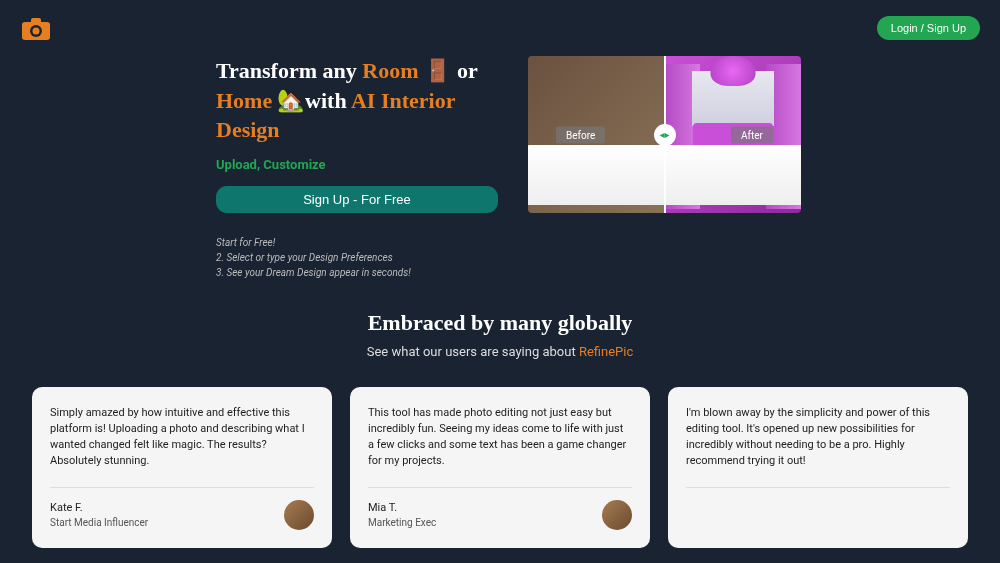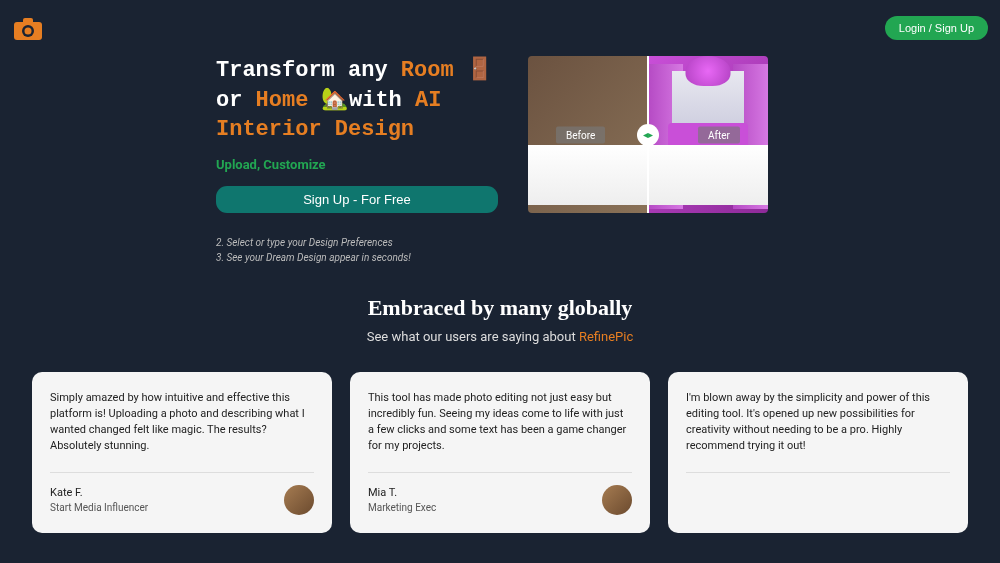--- a/index.html
+++ b/index.html
@@ -1,31 +1,31 @@
 <!DOCTYPE html>
 <html><head>
 <meta charset="utf-8">
 <style>
 * { margin:0; padding:0; box-sizing:border-box; }
 body { font-family: -apple-system, BlinkMacSystemFont, "Segoe UI", Roboto, sans-serif; background:#1a2332; color:#fff; width:1000px; height:563px; overflow:hidden; position:relative; }
 
-.header { display:flex; justify-content:space-between; align-items:center; padding:14px 12px; }
+.header { display:flex; justify-content:space-between; align-items:center; padding:14px 20px; }
 .logo { width:32px; height:28px; }
 .login-btn { background:#22a652; color:#fff; border:none; padding:6px 14px; border-radius:14px; font-size:11px; cursor:pointer; }
 
 .hero { display:flex; gap:30px; padding:0 216px 0 216px; }
 .hero-left { width:282px; flex-shrink:0; }
-.hero h1 { font-family: Liberation Mono, monospace; font-size:22px; font-weight:bold; line-height:1.35; color:#fff; margin-bottom:12px; }
+.hero h1 { font-family: Liberation Serif, serif; font-size:22px; font-weight:bold; line-height:1.35; color:#fff; margin-bottom:12px; }
 .hero h1 .orange { color:#e67e22; }
 .subheading { color:#22a652; font-weight:bold; font-size:13px; margin-bottom:14px; }
 .signup-hero { background:#0f766e; color:#fff; border:none; width:100%; padding:6px 0; border-radius:11px; font-size:13px; cursor:pointer; margin-bottom:22px; }
 .steps { font-size:10px; font-style:italic; color:#bbb; line-height:1.5; }
 .steps-title { font-style:italic; }
 
-.compare { position:relative; width:240px; height:157px; border-radius:4px; overflow:hidden; flex-shrink:0; }
+.compare { position:relative; width:273px; height:157px; border-radius:4px; overflow:hidden; flex-shrink:0; }
 .compare-half { position:absolute; top:0; height:100%; }
 .before-half { left:0; width:50%; background:linear-gradient(135deg,#6b5240,#8a7258); }
 .after-half { left:50%; width:50%; background:linear-gradient(135deg,#c94fd8,#8e2a99); }
 .compare-label { position:absolute; top:50%; transform:translateY(-50%); background:rgba(120,120,120,0.65); color:#fff; font-size:10px; padding:3px 10px; border-radius:2px; }
 .label-before { left:28px; }
 .label-after { right:28px; }
 .compare-handle { position:absolute; left:50%; top:50%; transform:translate(-50%,-50%); width:22px; height:22px; background:#fff; border-radius:50%; display:flex; align-items:center; justify-content:center; }
 .compare-handle::before { content:""; position:absolute; left:50%; top:-70px; bottom:-70px; width:2px; background:#fff; transform:translateX(-50%); }
 .handle-arrows { color:#22a652; font-size:10px; z-index:2; }
 
@@ -68,20 +68,21 @@
 </div>
 
 <div class="hero">
   <div class="hero-left">
     <h1>
       <span>Transform any </span><span class="orange">Room 🚪</span><span> or </span><span class="orange">Home 🏡</span><span>with </span><span class="orange">AI Interior Design</span>
     </h1>
     <div class="subheading">Upload, Customize</div>
     <button class="signup-hero">Sign Up - For Free</button>
     <div class="steps">
+      <div class="steps-title">Start for Free!</div>
       <div>2. Select or type your Design Preferences</div>
       <div>3. See your Dream Design appear in seconds!</div>
     </div>
   </div>
 
   <div class="compare">
     <div class="compare-half before-half">
       <div class="bed"></div>
     </div>
     <div class="compare-half after-half">
@@ -122,16 +123,16 @@
     <hr class="tcard-divider">
     <div class="tcard-footer">
       <div class="tcard-meta">
         <div class="tcard-name">Mia T.</div>
         <div class="tcard-role">Marketing Exec</div>
       </div>
       <div class="avatar"></div>
     </div>
   </div>
   <div class="tcard">
-    <div class="tcard-text">I'm blown away by the simplicity and power of this editing tool. It's opened up new possibilities for creativity without needing to be a pro. Highly recommend trying it out!</div>
+    <div class="tcard-text">I'm blown away by the simplicity and power of this editing tool. It's opened up new possibilities for incredibly without needing to be a pro. Highly recommend trying it out!</div>
     <hr class="tcard-divider">
   </div>
 </div>
 
 </body></html>

